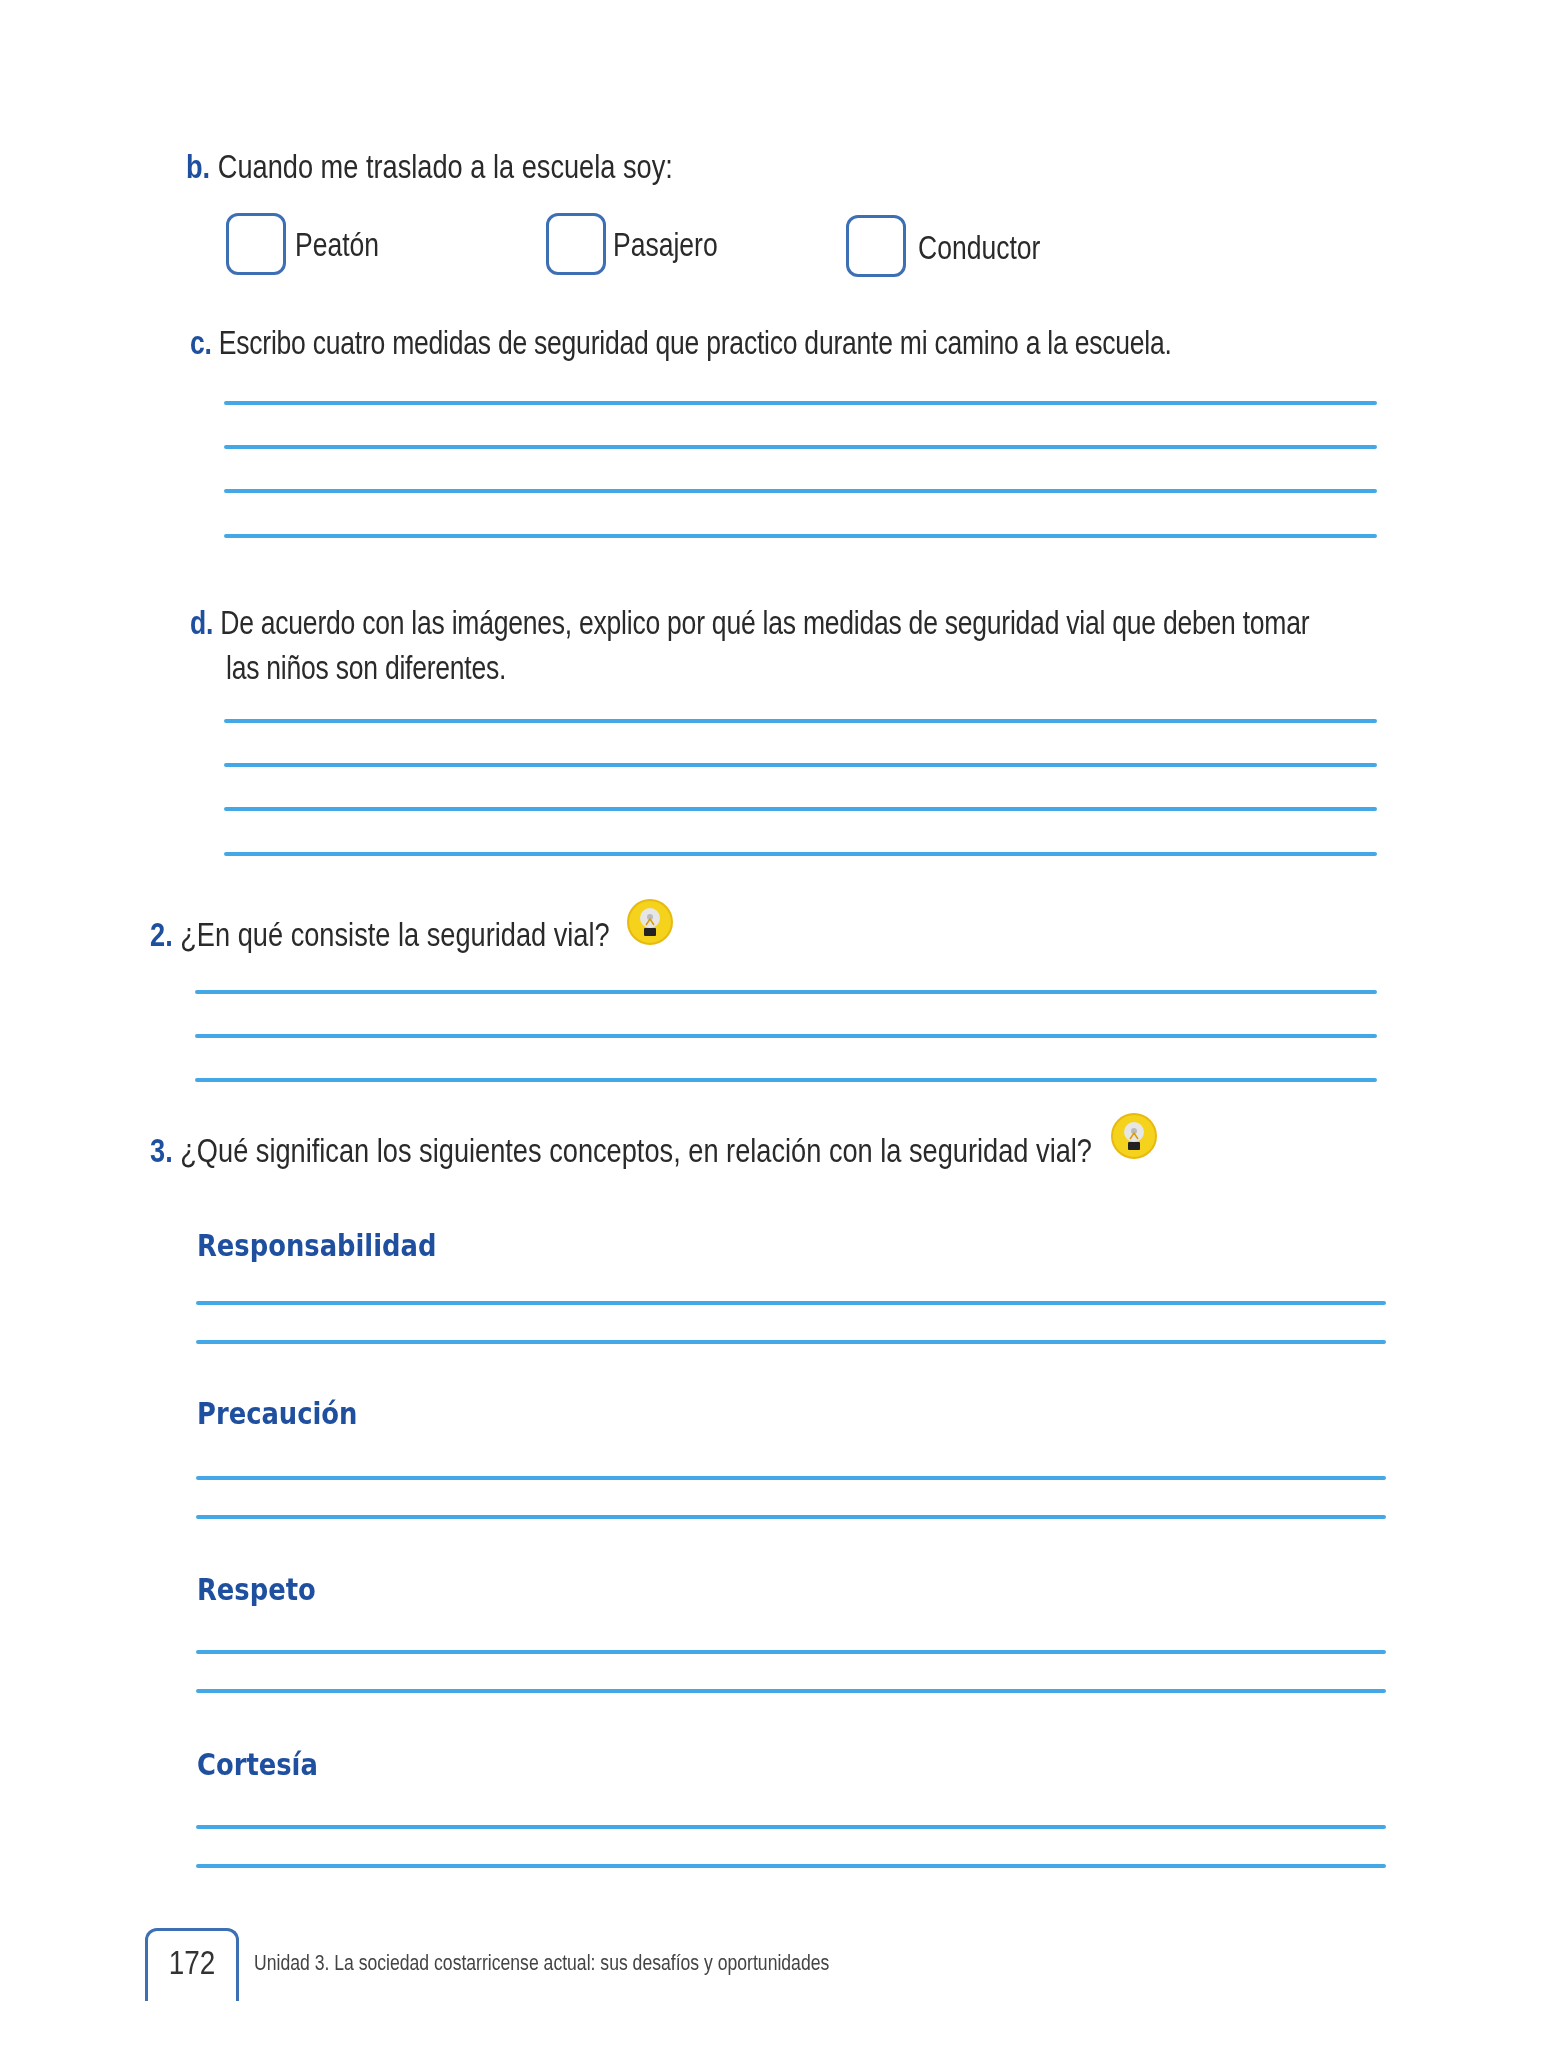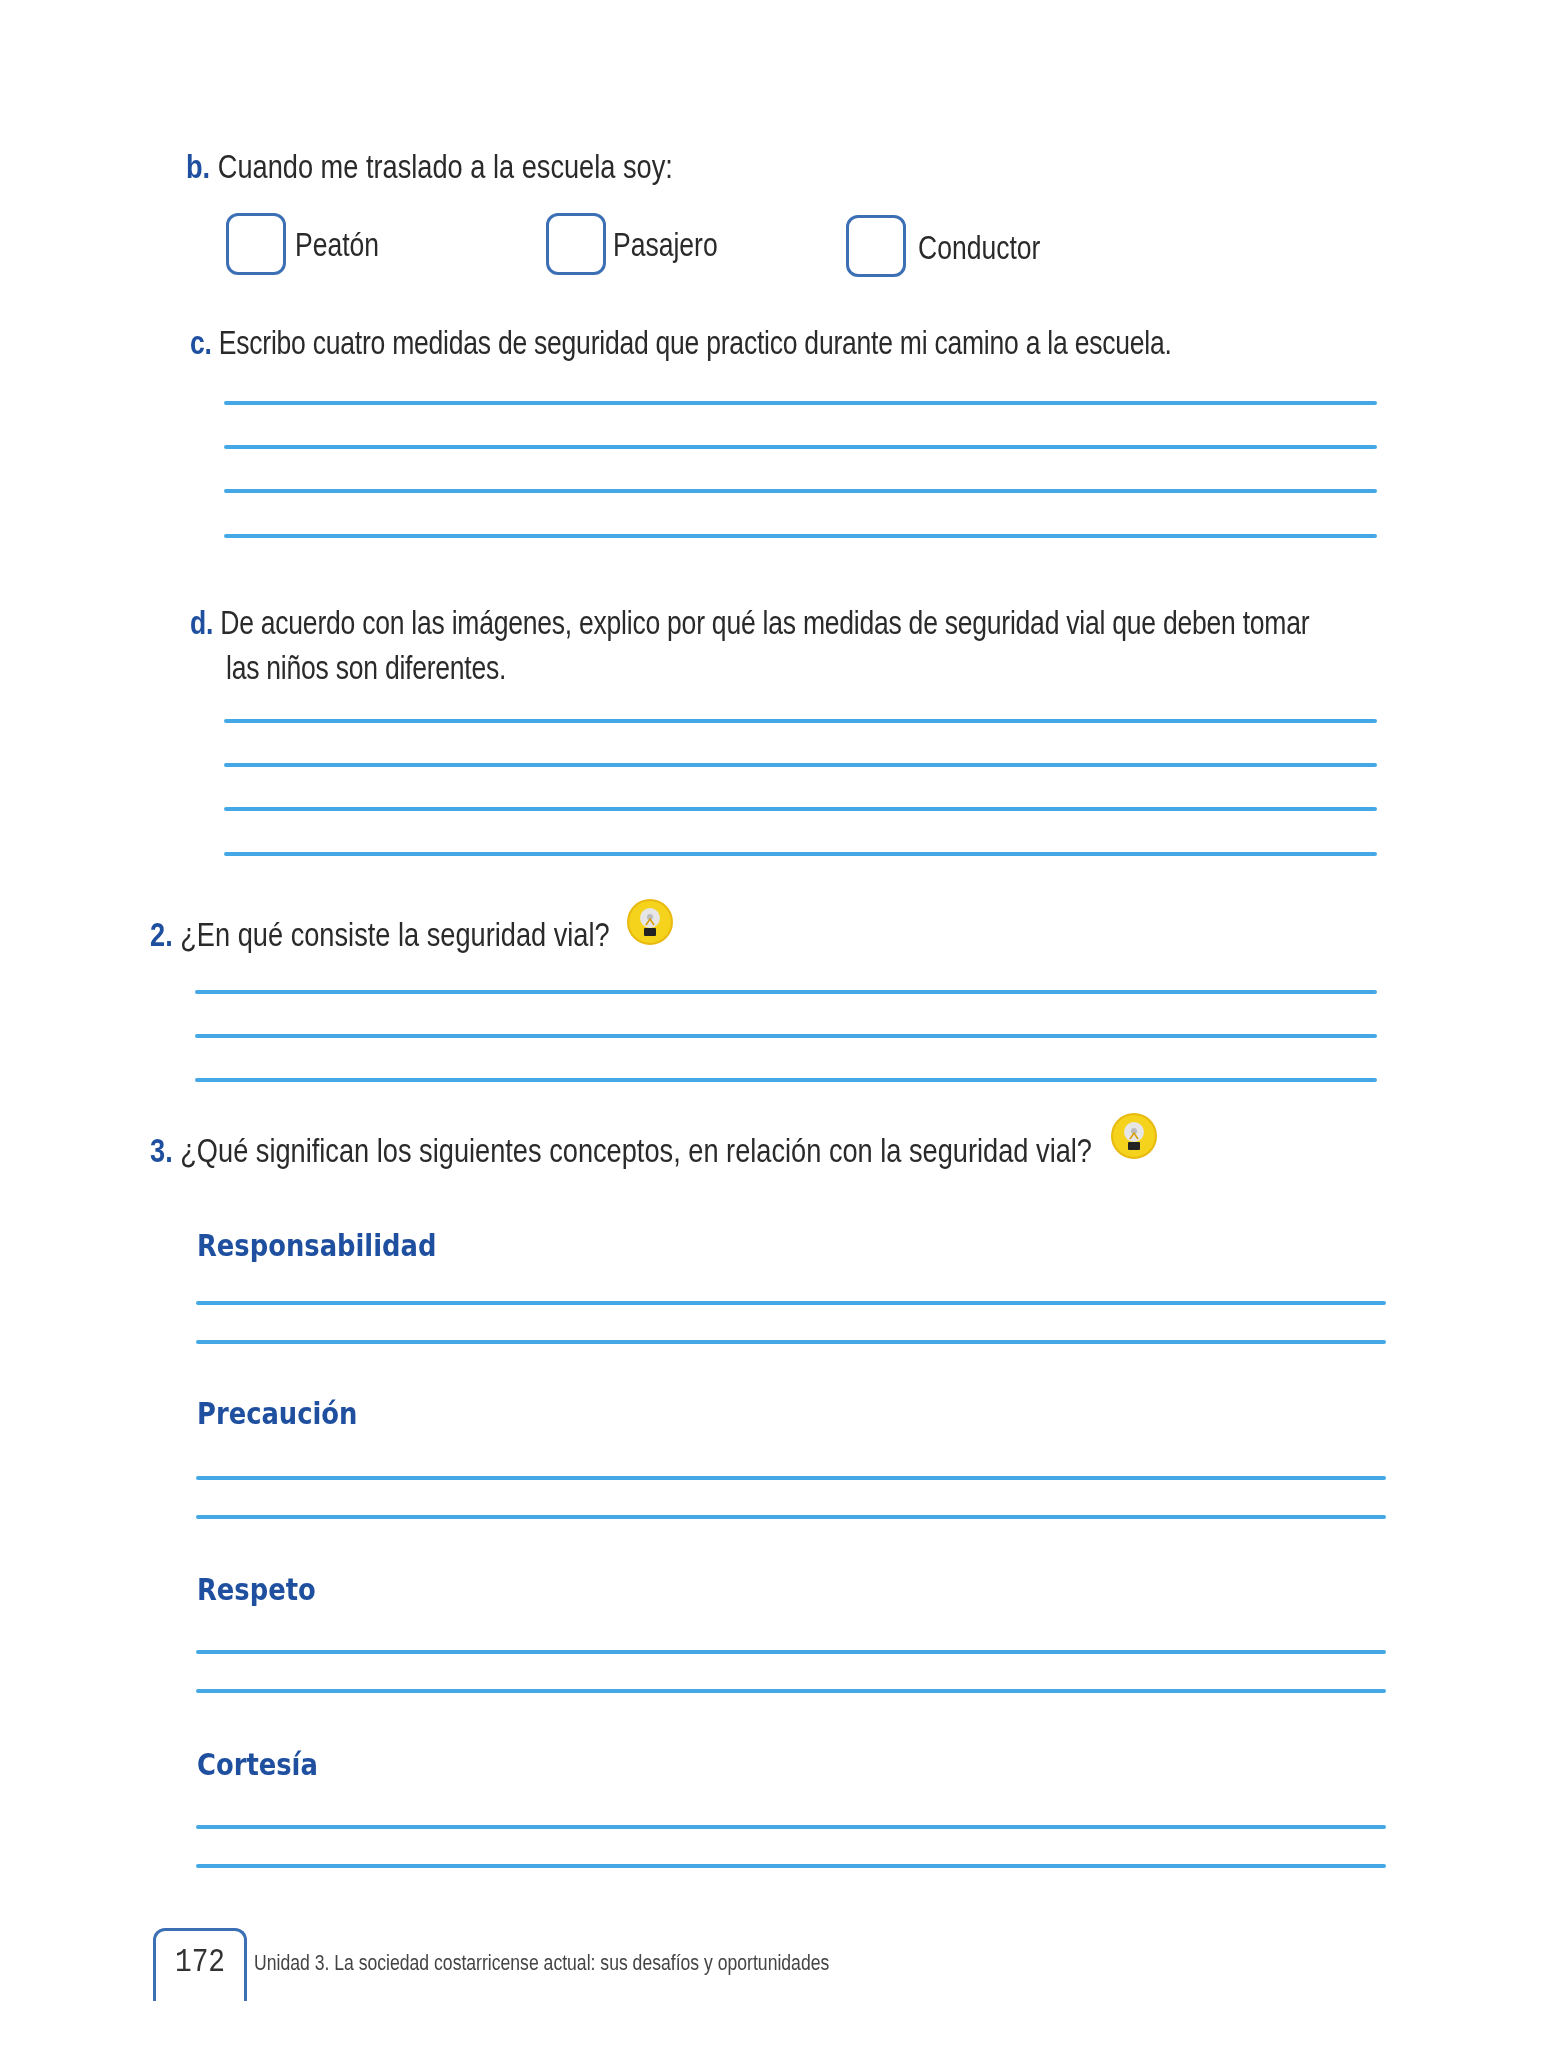--- a/index.html
+++ b/index.html
@@ -9,22 +9,22 @@
            transform-origin: 0 50%; color: #2a2a2a; }
     .q { font-size: 34px; line-height: 40px; transform: scaleX(0.78); letter-spacing: -0.3px; }
     .qb { font-size: 34px; line-height: 40px; transform: scaleX(0.80); }
     .marker { color: #1f4f9f; font-weight: bold; }
     .concept { position: absolute; font-family: "DejaVu Sans", sans-serif; font-weight: bold; color: #1f4f9f;
                font-size: 30px; line-height: 36px; white-space: nowrap; transform: scaleX(0.86); transform-origin: 0 50%; }
     .line { position: absolute; height: 4px; background: #45a8e6; border-radius: 2px; }
     .checkbox { position: absolute; width: 54px; height: 56px; border: 3px solid #3d6fb5; border-radius: 12px; background: #fff; cursor: pointer; }
     .cb-label { position: absolute; font-size: 34px; line-height: 40px; white-space: nowrap; transform: scaleX(0.78); transform-origin: 0 50%; color: #2a2a2a; }
     .bulb { position: absolute; width: 48px; height: 48px; }
-    .page-box { position: absolute; left: 153px; top: 1928px; width: 88px; height: 70px;
-                border: 3px solid #3d6fb5; border-bottom: none; border-radius: 12px 12px 0 0; font-family: Liberation Mono, monospace; }
+    .page-box { position: absolute; left: 145px; top: 1928px; width: 88px; height: 70px;
+                border: 3px solid #3d6fb5; border-bottom: none; border-radius: 12px 12px 0 0; }
     .page-num { position: absolute; left: 0; right: 0; top: 12px; text-align: center; font-size: 34px; color: #333;
                 transform: scaleX(0.82); }
     .footer-text { position: absolute; left: 254px; top: 1950px; font-size: 22px; color: #444; white-space: nowrap;
                    transform: scaleX(0.80); transform-origin: 0 50%; }
   </style>
 </head>
 <body>
 
 <div class="txt qb" style="left:186px; top:146px;">
   <span class="marker">b.</span>

